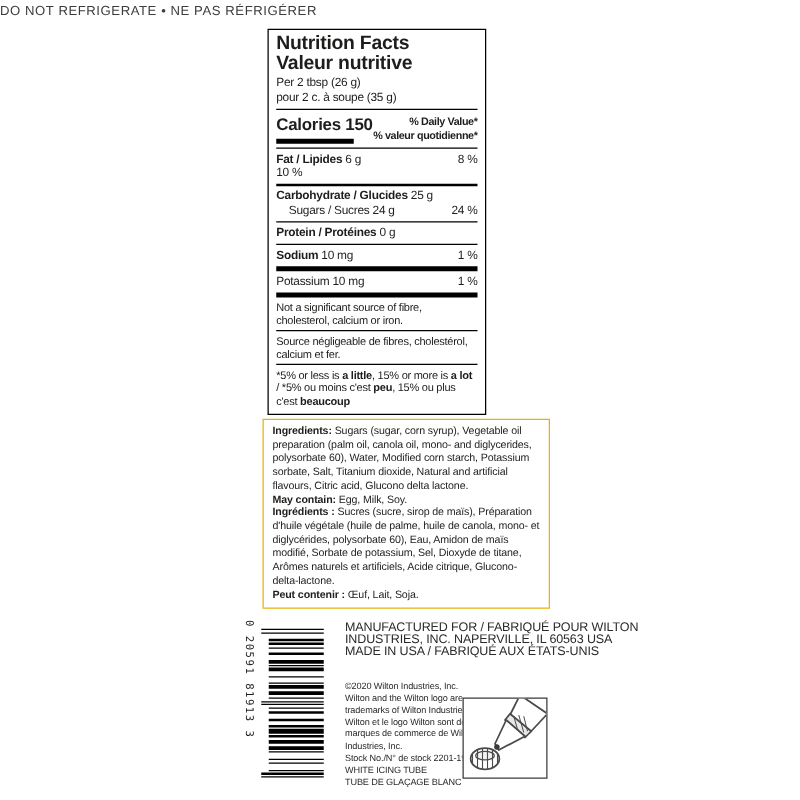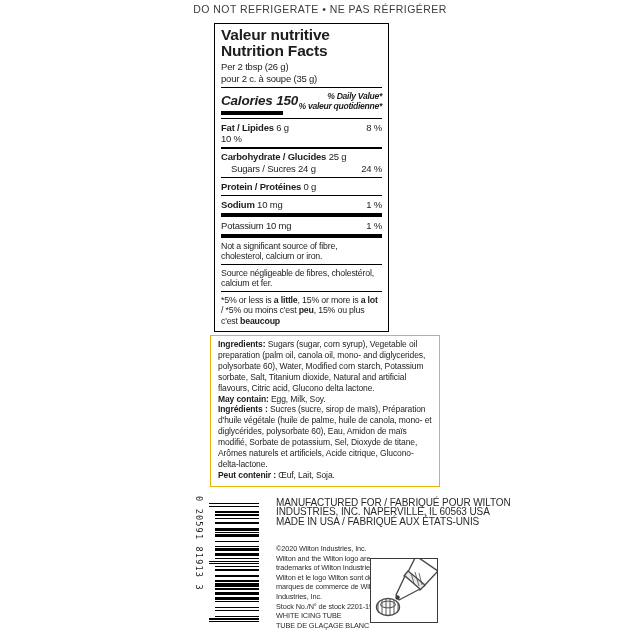--- a/index.html
+++ b/index.html
@@ -7,37 +7,37 @@
     width:640px; height:640px; background:#ffffff;
     font-family:"Liberation Sans", sans-serif;
     color:#1d1d1b;
     -webkit-font-smoothing:antialiased;
   }
   .canvas { position:relative; width:640px; height:640px; background:#fff; overflow:hidden; }
 
   
   .storage-note {
     position:absolute; top:3px; left:0; width:640px;
-    text-align:center; font-size:10.5px; letter-spacing:0.45px;
+    font-size:10.5px; letter-spacing:0.45px;
     color:#3c3c3c; font-weight:500;
   }
 
   
   .nft {
     position:absolute; left:214px; top:23px; width:161px;
     border:1px solid #000; padding:3px 6px 4px;
     letter-spacing:-0.2px; background:#fff;
   }
   .nft-title { font-size:15.5px; font-weight:bold; line-height:16px; }
   .nft-serving { font-size:9.5px; line-height:11.5px; }
   .mt2 { margin-top:2px; }
   .rule { background:#000; height:1.5px; margin:2.5px 0; }
   .rule-thin { background:#000; height:1px; margin:2.5px 0; }
   .rule-thick { background:#000; height:3.5px; margin:3px 0; }
-  .cal-row { display:flex; justify-content:space-between; align-items:flex-start; margin-top:1px;font-style:italic; }
+  .cal-row { display:flex; justify-content:space-between; align-items:center; margin-top:1px; }
   .cal-left { font-size:13.5px; font-weight:bold; white-space:nowrap; }
   .cal-bar { width:62px; height:4.5px; background:#000; margin-top:2px; }
   .dv-head { font-size:8.6px; font-weight:bold; text-align:right; line-height:10.5px; letter-spacing:-0.3px; }
   .nrow { display:flex; justify-content:space-between; font-size:9.5px; line-height:11.5px; }
   .nrow .b { font-weight:bold; }
   .indent { padding-left:10px; }
   .dv { white-space:nowrap; }
   .subgroup { display:flex; justify-content:space-between; align-items:center; }
   .note { font-size:8.8px; line-height:10.5px; }
   .footnote { font-size:8.8px; line-height:10.8px; }
@@ -81,22 +81,22 @@
   .tube-box svg { display:block; width:100%; height:100%; }
 </style>
 </head>
 <body>
 
 <div class="canvas">
 
   <div class="storage-note">DO NOT REFRIGERATE • NE PAS RÉFRIGÉRER</div>
 
   <div class="nft">
+    <div class="nft-title">Nutrition Facts</div>
     <div class="nft-title">Valeur nutritive</div>
-    <div class="nft-title">Nutrition Facts</div>
     <div class="nft-serving mt2">Per 2 tbsp (26 g)</div>
     <div class="nft-serving">pour 2 c. à soupe (35 g)</div>
     <div class="rule"></div>
 
     <div class="cal-row">
       <div>
         <span class="cal-left"><span>Calories</span> <span>150</span></span>
         <div class="cal-bar"></div>
       </div>
       <div class="dv-head">

